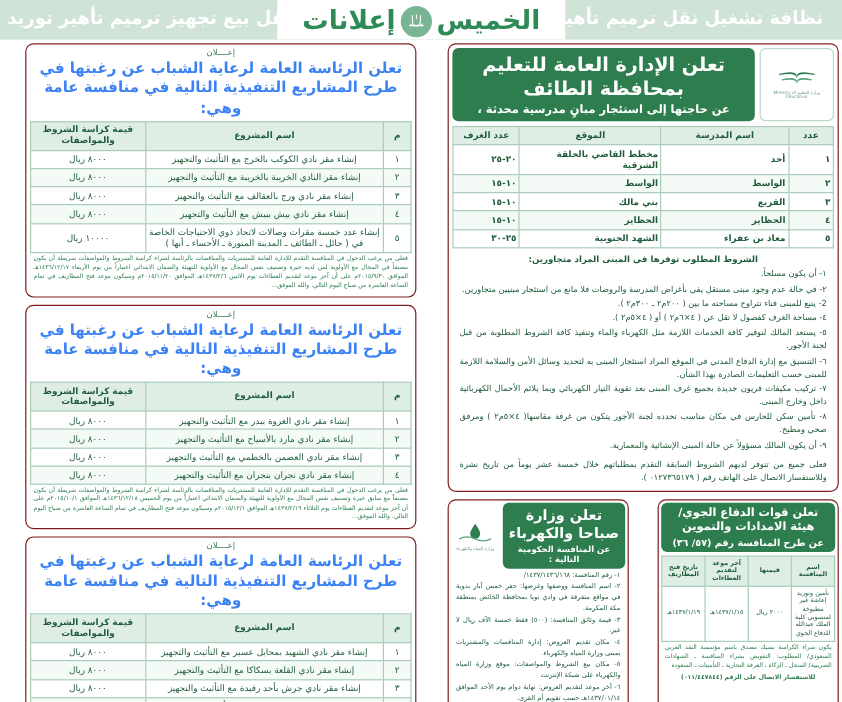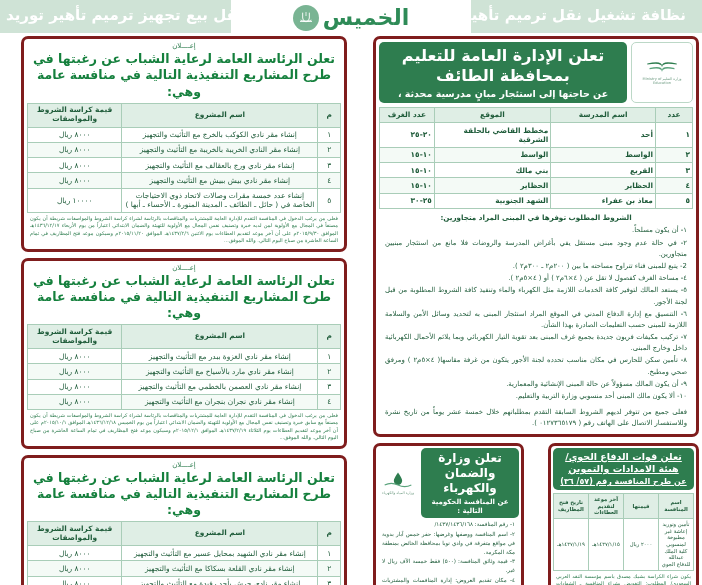--- a/index.html
+++ b/index.html
@@ -40,21 +40,21 @@
     display:flex;align-items:center;justify-content:center;
     color:#ffffff;font-size:15px;line-height:1;flex:0 0 auto;
   }
 
   
   .col-left{position:absolute;right:0;top:36px;width:350px;}
   .col-right{position:absolute;left:0;top:36px;width:350px;}
 
   
   .box{
-    border:3px solid #7f1d1d;border-radius:7px;
+    border:1px solid #7f1d1d;border-radius:7px;
     background:#ffffff;margin:0 3px 6px 21px;padding:3px;
     box-sizing:border-box;
   }
   .box.tight{padding:2px;}
 
   
   .banner{
     background:#2e7d4f;border-radius:5px;color:#ffffff;
     padding:4px 8px;text-align:center;
   }
@@ -66,21 +66,21 @@
     width:62px;flex:0 0 62px;border:1px solid #bcd8c7;border-radius:5px;
     display:flex;flex-direction:column;align-items:center;justify-content:center;
     background:#ffffff;padding:2px;box-sizing:border-box;
   }
   .logo-mark{width:34px;height:16px;}
   .logo-cap{font-size:3.6px;color:#6f9c83;text-align:center;line-height:1.25;margin-top:1px;}
 
   
   .elan{font-size:7px;text-align:center;color:#2e7d4f;letter-spacing:2px;}
   .headline{
-    font-size:12.5px;font-weight:bold;text-align:center;color:#15803d;
+    font-size:12.5px;font-weight:bold;text-align:center;color:#3b82f6;
     line-height:1.3;padding:1px 2px 3px 2px;
   }
 
   
   table.tbl{
     width:100%;border-collapse:collapse;table-layout:fixed;
     font-size:7.4px;color:#1f5c3a;
   }
   table.tbl th{
     background:#dfeee5;border:1px solid #a9cdb8;
@@ -128,20 +128,21 @@
     <div class="mast-title">
       <span class="mast-word">الخميس</span>
       <span class="mast-emblem">
         <svg viewBox="0 0 24 24" width="16" height="16" aria-hidden="true">
           <path d="M7 4 v8 a5 5 0 0 0 10 0 V4" stroke="#fff" stroke-width="1.4" fill="none"></path>
           <path d="M3 17 h18" stroke="#fff" stroke-width="1.6"></path>
           <path d="M4 15 q8 5 16 0" stroke="#fff" stroke-width="1.2" fill="none"></path>
           <path d="M12 3 v6" stroke="#fff" stroke-width="1.2"></path>
         </svg>
       </span>
+      <span class="mast-word">إعلانات</span>
     </div>
   </div>
 
   <div class="col-left">
 
     <div class="box">
       <div class="banner-row">
         <div class="logo-cell">
           <svg class="logo-mark" viewBox="0 0 60 28" aria-hidden="true">
             <path d="M4 6 Q30 0 30 10 Q30 0 56 6 L56 8 Q30 3 30 13 Q30 3 4 8 Z" fill="#2e7d4f"></path>
@@ -204,29 +205,28 @@
         <div id="taif-conds">
             <div class="ci">١- أن يكون مسلحاً.</div>
             <div class="ci">٢- في حالة عدم وجود مبنى مستقل يفي بأغراض المدرسة والروضات فلا مانع من استئجار مبنيين متجاورين.</div>
             <div class="ci">2- يتبع للمبنى فناء تتراوح مساحته ما بين ( ٢٠٠م٢ ـ ٣٠٠م٢ ).</div>
             <div class="ci">٤- مساحة الغرف كفصول لا تقل عن ( ٤×٦م٢ ) أو ( ٤×٥م٢ ).</div>
             <div class="ci">٥- يستعد المالك لتوفير كافة الخدمات اللازمة مثل الكهرباء والماء وتنفيذ كافة الشروط المطلوبة من قبل لجنة الأجور.</div>
             <div class="ci">٦- التنسيق مع إدارة الدفاع المدني في الموقع المراد استئجار المبنى به لتحديد وسائل الأمن والسلامة اللازمة للمبنى حسب التعليمات الصادرة بهذا الشأن.</div>
             <div class="ci">٧- تركيب مكيفات فريون جديدة بجميع غرف المبنى بعد تقوية التيار الكهربائي وبما يلائم الأحمال الكهربائية داخل وخارج المبنى.</div>
             <div class="ci">٨- تأمين سكن للحارس في مكان مناسب تحدده لجنة الأجور يتكون من غرفة مقاسها( ٤×٥م٢ ) ومرفق صحي ومطبخ.</div>
             <div class="ci">٩- أن يكون المالك مسؤولاً عن حالة المبنى الإنشائية والمعمارية.</div>
-            <div class="ci">١٠- ألا يكون مالك المبنى أحد منسوبي وزارة التربية والتعليم.</div>
           </div>
       </div>
       <div class="cond-tail">فعلى جميع من تتوفر لديهم الشروط السابقة التقدم بمطلباتهم خلال خمسة عشر يوماً من تاريخ نشرة وللاستفسار الاتصال على الهاتف رقم ( ٠١٢٧٣٦٥١٧٩ ).</div>
     </div>
 
     <div class="row2">
       <div class="box tight" style="width:50%">
-        <div class="banner" style="padding:3px 4px;text-decoration:underline;">
+        <div class="banner" style="padding:3px 4px;">
           <div class="t1" style="font-size:9.5px">تعلن قوات الدفاع الجوي/ هيئة الامدادات والتموين</div>
           <div class="t2" style="font-size:8px">عن طرح المنافسة رقم (٥٧/ ٣٦)</div>
         </div>
         <table class="tbl" style="margin-top:3px;font-size:5.3px;">
           <thead>
             <tr>
               <th>اسم المنافسة</th>
               <th>قيمتها</th>
               <th>آخر موعد لتقديم العطاءات</th>
               <th>تاريخ فتح المظاريف</th>
@@ -241,21 +241,21 @@
               </tr>
             </tbody>
         </table>
         <div class="note">يكون شراء الكراسة بشيك مصدق باسم مؤسسة النقد العربي السعودي/ المطلوب: التفويض بشراء المنافسة ـ الشهادات الضريبية/ السجل ـ الزكاة ـ الغرفة التجارية ـ التأمينات ـ السعودة</div>
         <div class="note c" style="font-weight:bold">للاستفسار الاتصال على الرقم (٠١١/٤٤٧٨٤٤)</div>
       </div>
 
       <div class="box tight" style="width:50%">
         <div class="min-head">
           <div class="banner" style="padding:3px 4px;">
-            <div class="t1" style="font-size:12px">تعلن وزارة والضمان والكهرباء</div>
+            <div class="t1" style="font-size:12px">تعلن وزارة صباحا والكهرباء</div>
             <div class="t2" style="font-size:7px">عن المنافسة الحكومية التالية :</div>
           </div>
           <div class="logo-cell" style="width:40px;flex:0 0 40px;border:none">
             <svg viewBox="0 0 40 24" width="34" height="20" aria-hidden="true">
               <path d="M20 3 q5 7 5 10 a5 5 0 0 1-10 0 q0-3 5-10z" fill="#2e7d4f"></path>
               <path d="M4 18 q8 -4 16 0 t16 0" stroke="#5aa37c" stroke-width="1.3" fill="none"></path>
             </svg>
             <div class="logo-cap">وزارة المياه والكهرباء</div>
           </div>
         </div>

